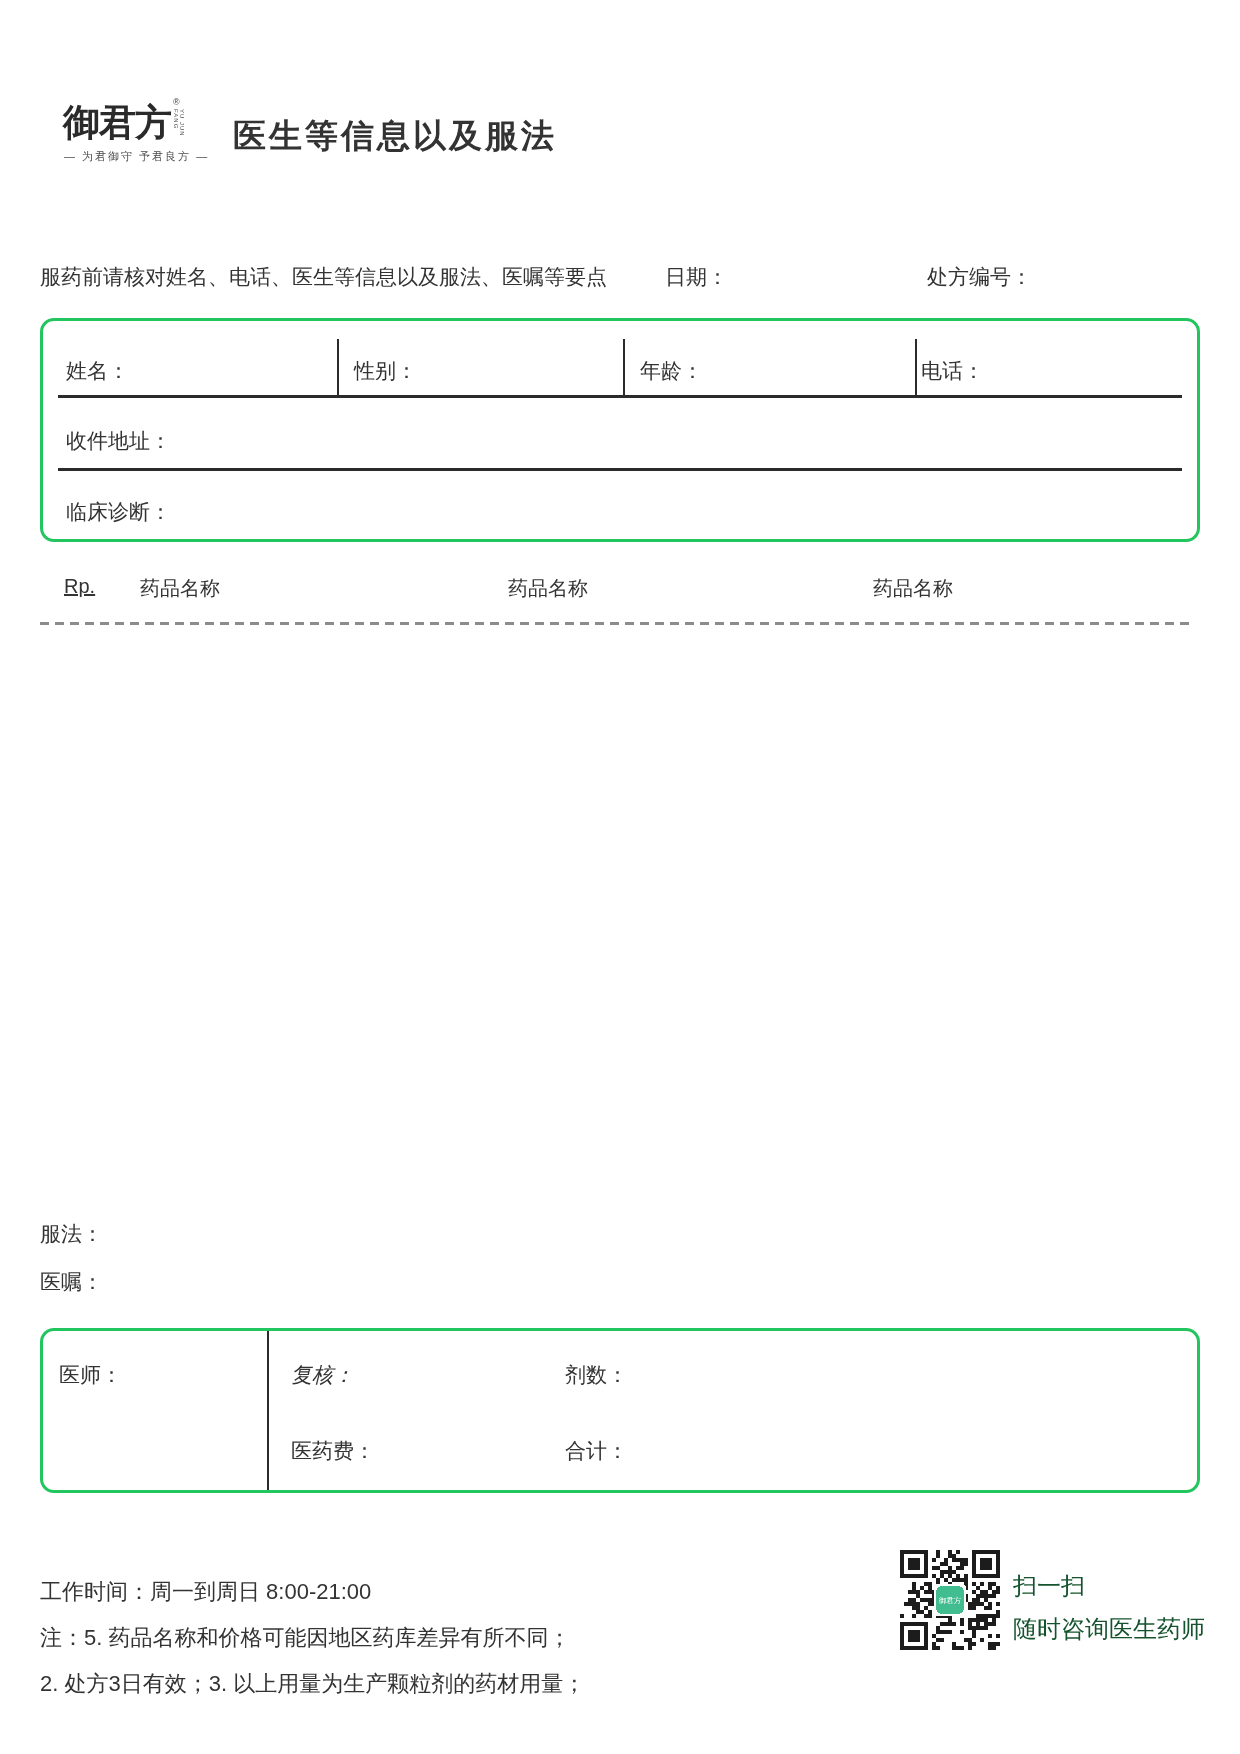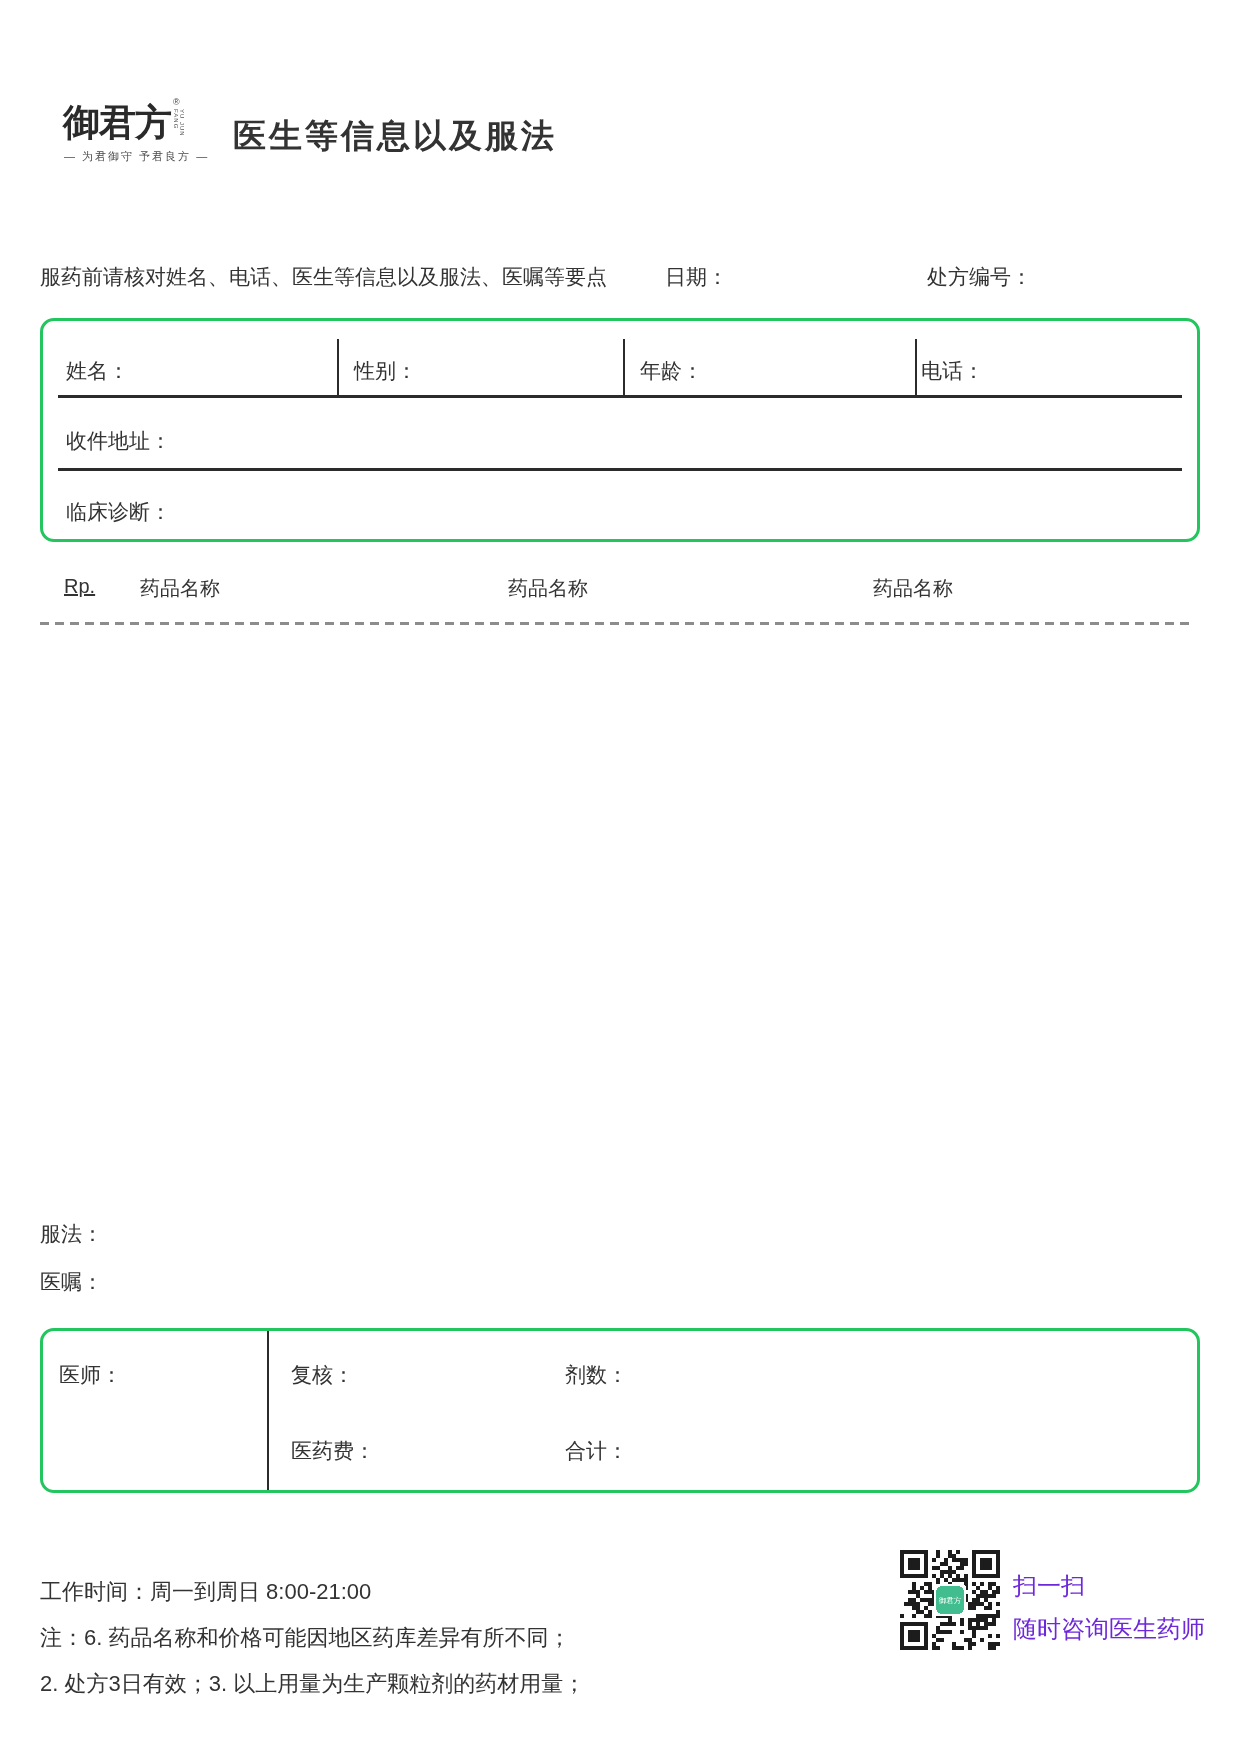--- a/index.html
+++ b/index.html
@@ -12,21 +12,21 @@
   .logo-marks{display:inline-block;vertical-align:top;margin-left:2px;}
   .reg-mark{display:block;font-size:9px;color:#444;line-height:9px;}
   .logo-vert{display:block;writing-mode:vertical-rl;font-size:6px;letter-spacing:1px;
              color:#555;margin-top:2px;height:30px;}
   .tagline{font-size:11px;letter-spacing:2px;color:#4a4a4a;white-space:nowrap;}
   .hospital-name{font-size:33px;font-weight:bold;letter-spacing:3px;color:#333;white-space:nowrap;}
   
   .t{font-size:21px;color:#333;white-space:nowrap;}
   .t-sm{font-size:20px;color:#333;white-space:nowrap;}
   .t-ft{font-size:22px;color:#333;white-space:nowrap;margin-top:24px;}
-  .t-qr{font-size:24px;color:#6d28d9;white-space:nowrap;}
+  .t-qr{font-size:24px;color:#14532d;white-space:nowrap;}
   
   .box{position:absolute;border:3px solid #22c55e;border-radius:14px;background:#fff;}
   .vline{position:absolute;width:2px;background:#2b2b2b;}
   .hline{position:absolute;height:3px;background:#2b2b2b;}
   .dashed-line{position:absolute;height:3px;
     background:repeating-linear-gradient(90deg,#8c8c8c 0 9px,transparent 9px 15px);}
   .qr-wrap{position:absolute;width:100px;height:100px;}
   svg{display:block;}
 </style>
 </head>
@@ -69,28 +69,28 @@
   <div class="dashed-line" style="left:40px;top:622px;width:1154px;"></div>
 
   <div class="abs" style="left:40px;top:630px;width:1154px;height:570px;"></div>
 
   <div class="abs t" style="left:40px;top:1220px;">服法：</div>
   <div class="abs t" style="left:40px;top:1268px;">医嘱：</div>
 
   <div class="box" style="left:40px;top:1328px;width:1154px;height:159px;">
     <div class="vline" style="left:224px;top:0;height:159px;"></div>
     <div class="abs t" style="left:16px;top:30px;">医师：</div>
-    <div class="abs t" style="left:248px;top:30px;">复核：</div>
+    <div class="abs t" style="left:248px;top:30px;font-style:italic;">复核：</div>
     <div class="abs t" style="left:522px;top:30px;">剂数：</div>
     <div class="abs t" style="left:248px;top:106px;">医药费：</div>
     <div class="abs t" style="left:522px;top:106px;">合计：</div>
   </div>
 
   <div class="abs t-ft" style="left:40px;top:1553px;">工作时间：周一到周日  8:00-21:00</div>
-  <div class="abs t-ft" style="left:40px;top:1599px;">注：6. 药品名称和价格可能因地区药库差异有所不同；</div>
+  <div class="abs t-ft" style="left:40px;top:1599px;">注：5. 药品名称和价格可能因地区药库差异有所不同；</div>
   <div class="abs t-ft" style="left:40px;top:1645px;">2. 处方3日有效；3. 以上用量为生产颗粒剂的药材用量；</div>
 
   <div class="qr-wrap" style="left:900px;top:1550px;">
       <svg width="100" height="100" viewBox="0 0 100 100" shape-rendering="crispEdges">
         <rect x="36" y="0" width="4" height="4" fill="#1c1c1c"></rect>
         <rect x="48" y="0" width="4" height="4" fill="#1c1c1c"></rect>
         <rect x="56" y="0" width="4" height="4" fill="#1c1c1c"></rect>
         <rect x="36" y="4" width="4" height="4" fill="#1c1c1c"></rect>
         <rect x="48" y="4" width="4" height="4" fill="#1c1c1c"></rect>
         <rect x="52" y="4" width="4" height="4" fill="#1c1c1c"></rect>

